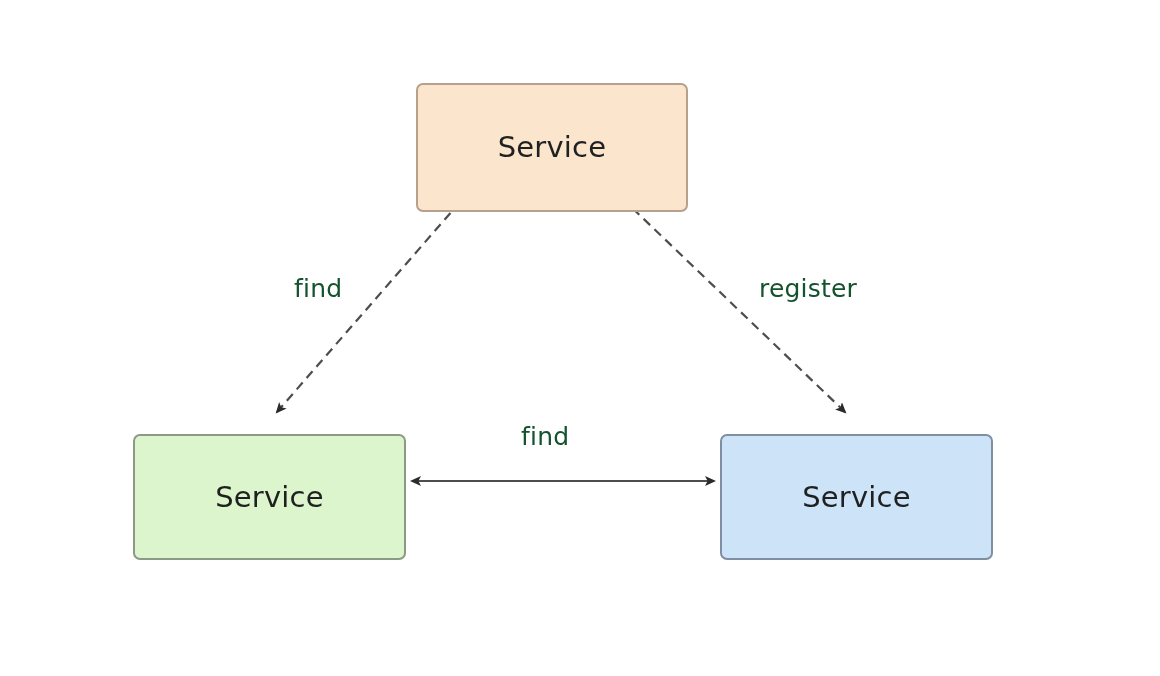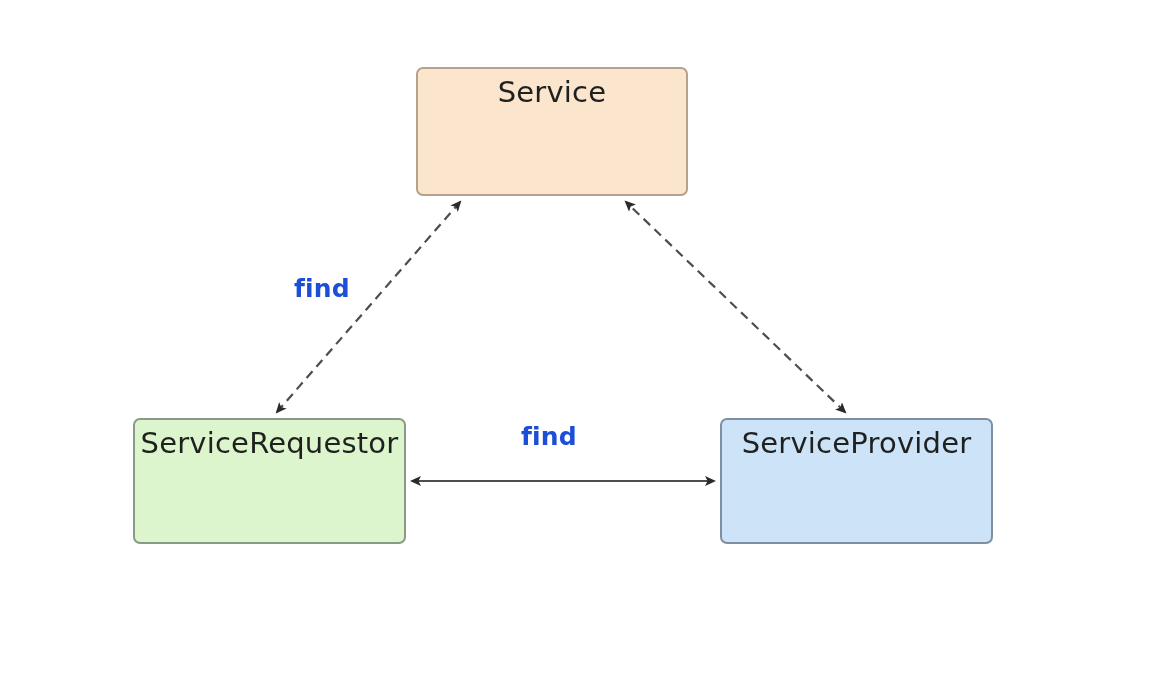--- a/index.html
+++ b/index.html
@@ -27,24 +27,25 @@
     height: 676px;
     overflow: visible;
   }
   .node {
     position: absolute;
     box-sizing: border-box;
     border-radius: 7px;
     border-style: solid;
     border-width: 2px;
     display: flex;
-    flex-direction: row;
-    align-items: flex-start;
+    flex-direction: column;
+    align-items: center;
     justify-content: center;
     z-index: 2;
+    margin-top: 16px;
   }
   .node-label {
     font-family: "DejaVu Sans", sans-serif;
     font-size: 29px;
     line-height: 1.62;
     color: #1f2020;
     text-align: center;
     letter-spacing: 0.2px;
     white-space: pre;
     font-weight: 400;
@@ -70,27 +71,26 @@
     top: 418px;
     width: 273px;
     height: 126px;
     background: #cce3f8;
     border-color: #7f8fa2;
   }
   .edge-label {
     position: absolute;
     font-family: "DejaVu Sans", sans-serif;
     font-size: 25px;
-    color: #1d4ed8;
+    color: #14532d;
     background: #ffffff;
     padding: 1px 6px;
     white-space: nowrap;
     z-index: 3;
     letter-spacing: 0.2px;
-    font-weight: bold;
   }
   #edge-label-find   { left: 288px; top: 273px; }
   #edge-label-register { left: 753px; top: 273px; }
   #edge-label-bind   { left: 515px; top: 421px; }
 </style>
 </head>
 <body>
 
 <div id="diagram-canvas">
 
@@ -110,26 +110,25 @@
 
     <line x1="412" y1="481" x2="714" y2="481" stroke="#4d4d4d" stroke-width="2.2" marker-end="url(#arrow-end)" marker-start="url(#arrow-start)"></line>
   </svg>
 
   <div class="node" id="node-service-registry">
     <span class="node-label">Service</span>
   </div>
 
   <div class="node" id="node-service-requestor">
     <span class="node-label">Service</span>
-    <span class="node-label">Requestor</span>
   </div>
 
   <div class="node" id="node-service-provider">
     <span class="node-label">Service</span>
-    <span class="node-label">Provider</span>
   </div>
 
   <span class="edge-label" id="edge-label-find">find</span>
 
+  <span class="edge-label" id="edge-label-register">register</span>
 
   <span class="edge-label" id="edge-label-bind">find</span>
 
 </div>
 
 </body></html>

